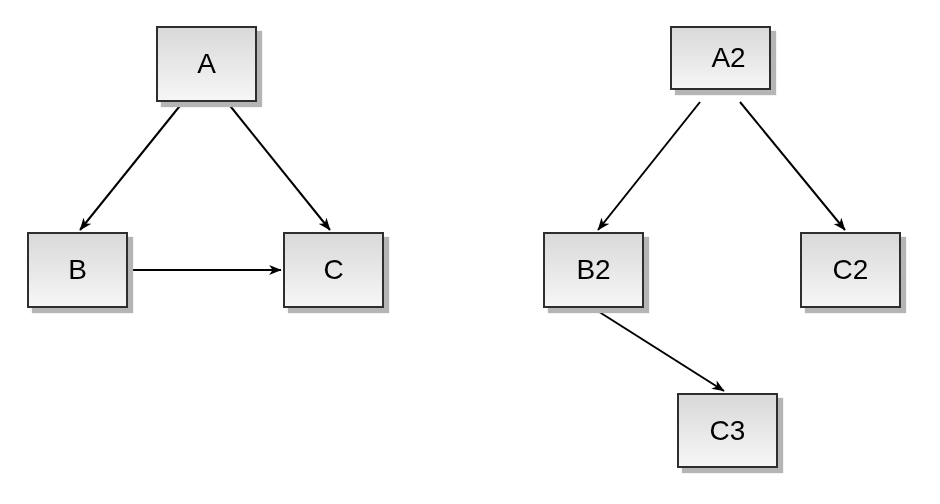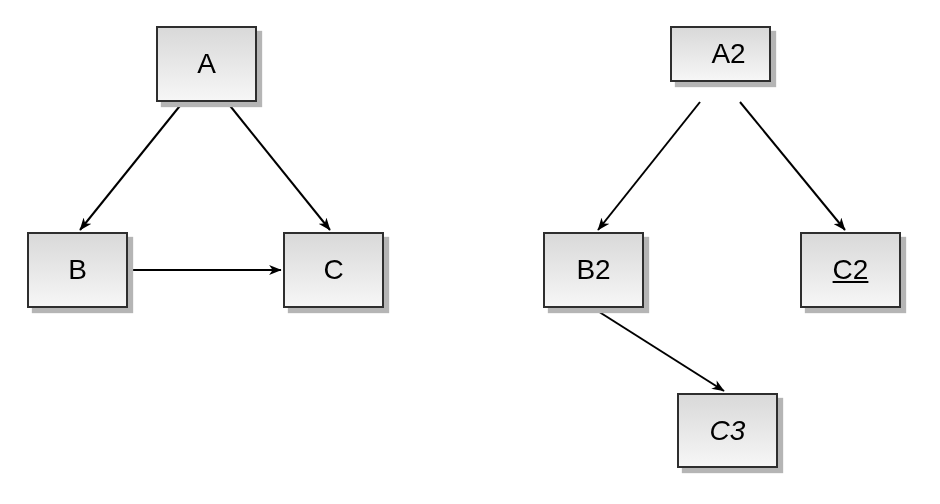--- a/index.html
+++ b/index.html
@@ -76,26 +76,26 @@
   <div class="node" style="left: 156px; top: 26px; width: 101px; height: 76px;">
     <span class="node-label">A</span>
   </div>
   <div class="node" style="left: 27px; top: 232px; width: 101px; height: 76px;">
     <span class="node-label">B</span>
   </div>
   <div class="node" style="left: 283px; top: 232px; width: 101px; height: 76px;">
     <span class="node-label">C</span>
   </div>
 
-  <div class="node" style="left: 670px; top: 26px; width: 101px; height: 56px; padding-left: 16px;">
+  <div class="node" style="left: 670px; top: 26px; width: 101px; height: 64px; padding-left: 16px;">
     <span class="node-label">A2</span>
   </div>
   <div class="node" style="left: 543px; top: 232px; width: 101px; height: 76px; text-align: right;">
     <span class="node-label">B2</span>
   </div>
-  <div class="node" style="left: 800px; top: 232px; width: 101px; height: 76px; text-decoration: underline;">
+  <div class="node" style="left: 800px; top: 232px; width: 101px; height: 76px;">
     <span class="node-label">C2</span>
   </div>
-  <div class="node" style="left: 677px; top: 393px; width: 101px; height: 75px; font-style: italic;">
+  <div class="node" style="left: 677px; top: 393px; width: 101px; height: 75px;">
     <span class="node-label">C3</span>
   </div>
 
 </div>
 
 </body></html>

